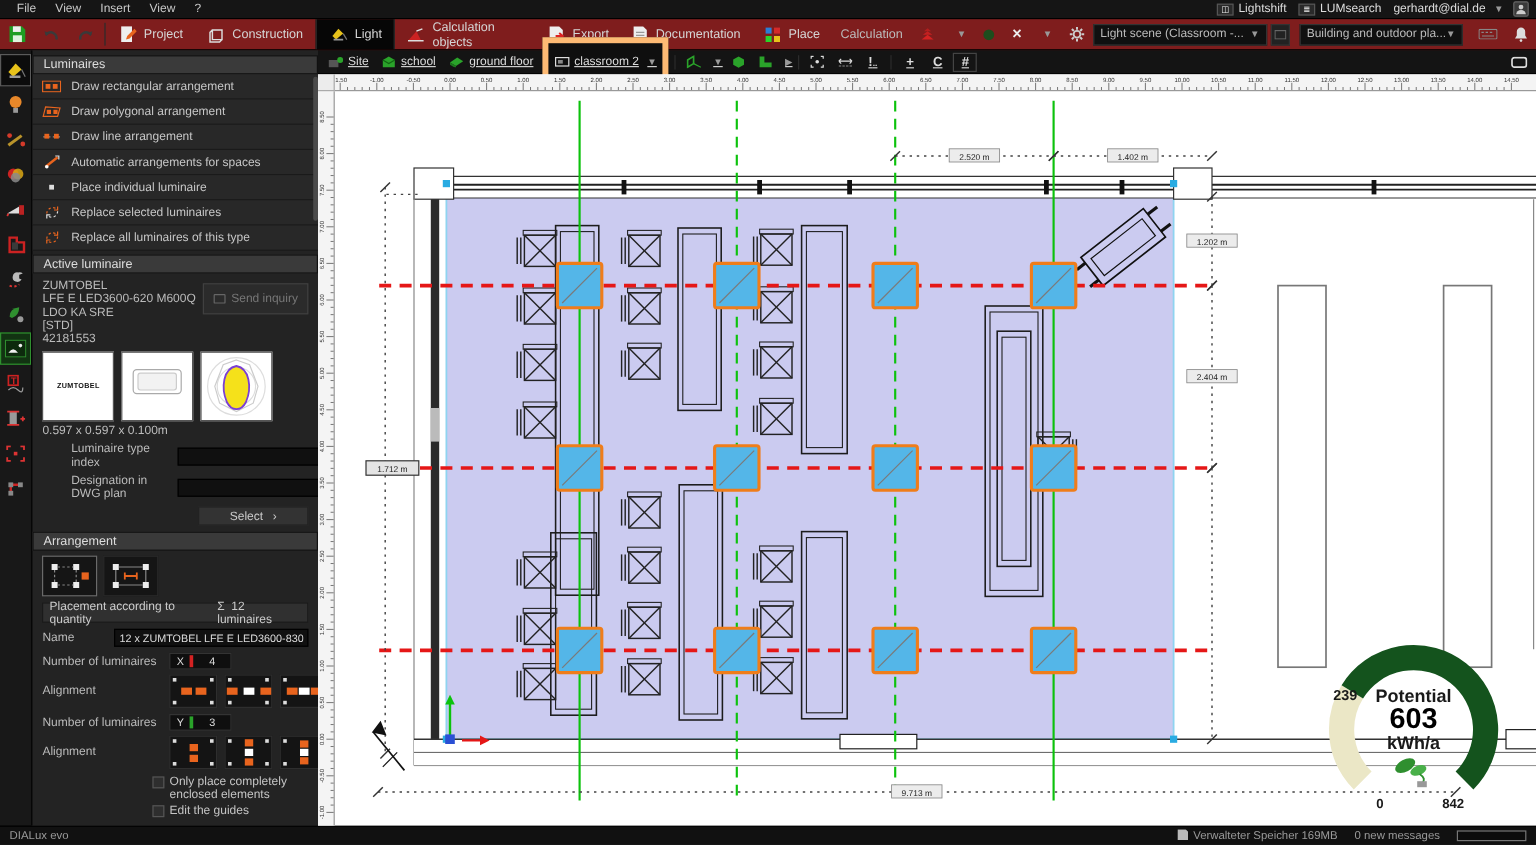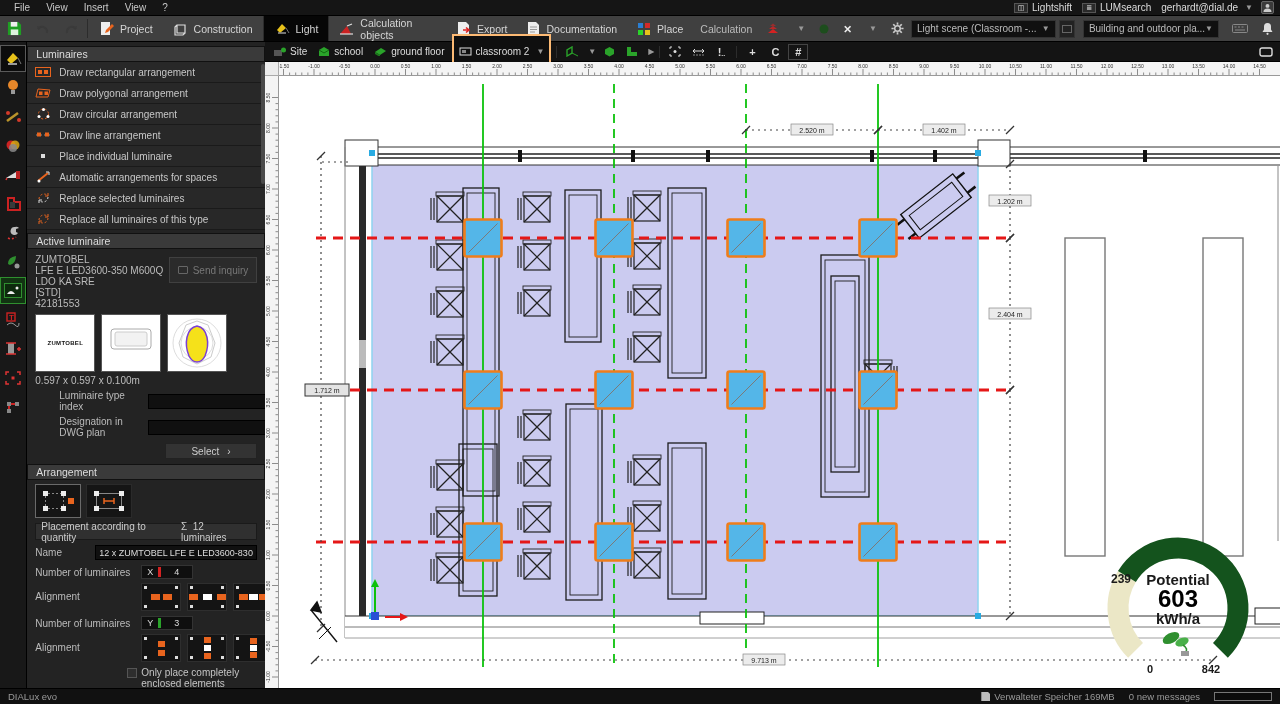--- a/index.html
+++ b/index.html
@@ -11,21 +11,21 @@
   #menubar { height:16px; background:#151515; display:flex; align-items:center; padding:0 6px; border-bottom:1px solid #000; }
   #menubar .m { padding:0 8px; color:#c8c8c8; font-size:10px; cursor:default; }
   #menubar .spacer { flex:1; }
   .chip { display:flex; align-items:center; gap:4px; margin-left:10px; color:#ddd; font-size:10px; }
   .chip .box { width:14px; height:10px; background:#2a2a2a; border:1px solid #555; display:flex; align-items:center; justify-content:center; font-size:7px; color:#eee; }
   .caret { color:#999; font-size:8px; margin-left:3px; }
   .avatar { width:13px; height:13px; background:#3a3a3a; border:1px solid #666; margin-left:8px; border-radius:2px; display:flex; align-items:center; justify-content:center; }
   .avatar svg { display:block; }
 
   
-  #toolbar { height:26px; background:#404040; display:flex; align-items:stretch; border-bottom:1px solid #000; }
+  #toolbar { height:26px; background:#7f1d1d; display:flex; align-items:stretch; border-bottom:1px solid #000; }
   .tb-btn { display:flex; align-items:center; padding:0 7px; gap:5px; color:#d5d5d5; font-size:10.5px; }
   .tb-tab { display:flex; align-items:center; padding:0 10px; gap:6px; color:#d5d5d5; font-size:10.5px; }
   .tb-tab.active { background:#060606; border-left:1px solid #2c2c2c; border-right:1px solid #2c2c2c; }
   .sep { width:1px; background:#2c2c2c; margin:3px 2px; }
   .ico { display:inline-flex; align-items:center; justify-content:center; }
   .ddown { background:#101010; border:1px solid #333; color:#bbb; font-size:10px; display:flex; align-items:center; padding:1px 5px; height:18px; align-self:center; }
   .ddown .txt { overflow:hidden; white-space:nowrap; }
   .sq-btn { width:18px; height:18px; background:#222; border:1px solid #333; align-self:center; display:flex; align-items:center; justify-content:center; margin-left:3px; }
 
   
@@ -76,24 +76,24 @@
   .abtn.v { flex-direction:column; }
   .abtn .dot { position:absolute; width:3px; height:3px; background:#ddd; }
   .abtn .d1{left:2px;top:2px} .abtn .d2{right:2px;top:2px} .abtn .d3{left:2px;bottom:2px} .abtn .d4{right:2px;bottom:2px}
   .blk { width:9px; height:6px; }
   .abtn.v .blk { width:7px; height:6px; }
   .o { background:#e8641e; } .w { background:#fff; }
   .chk-row { display:flex; gap:4px; margin-top:5px; margin-left:92px; align-items:flex-start; color:#c5c5c5; }
   .chk { width:10px; height:10px; background:#2e2e2e; border:1px solid #555; flex-shrink:0; margin-top:1px; }
 
   
-  #rightcol { flex:1; display:flex; flex-direction:column; min-width:0; }
+  #rightcol { flex:1; display:flex; flex-direction:column; min-width:0;text-decoration:underline; }
   #subtoolbar { height:20px; background:#141414; display:flex; align-items:center; padding:0 4px; gap:3px; border-bottom:1px solid #000; }
   .st-item { display:flex; align-items:center; gap:4px; color:#ddd; font-size:10px; padding:0 4px; height:16px; }
-  .st-dd { border:2px solid #fdba74; background:#0f0f0f; padding:16px 5px; }
+  .st-dd { border:5px solid #fdba74; background:#0f0f0f; padding:16px 5px; }
   .st-btn { width:20px; height:16px; display:flex; align-items:center; justify-content:center; border:1px solid transparent; }
   .st-glyph { color:#ddd; font-size:11px; font-weight:bold; }
   #subtoolbar .right { margin-left:auto; }
 
   #canvas { flex:1; position:relative; background:#fff; min-height:0; }
   #corner { position:absolute; left:0; top:0; width:14px; height:14px; background:#ececec; border-right:1px solid #aaa; border-bottom:1px solid #aaa; z-index:3; }
   #ruler-top { position:absolute; left:14px; top:0; width:1001px; height:14px; background:#f4f4f4; border-bottom:1px solid #999; z-index:2; }
   #ruler-left { position:absolute; left:0; top:14px; width:14px; height:612px; background:#f4f4f4; border-right:1px solid #999; z-index:2; }
   #plan { position:absolute; left:14px; top:14px; width:1001px; height:612px; }
 
@@ -395,56 +395,45 @@
               <svg width="16" height="10">
                 <path d="M1,9 L3,1 L15,2 L13,9 Z" fill="none" stroke="#e8641e"></path>
                 <rect x="4" y="3.5" width="3.5" height="3.5" fill="#e8641e"></rect>
                 <rect x="9.5" y="3.5" width="3.5" height="3.5" fill="#e8641e"></rect>
               </svg>
             </span>
           <span>Draw polygonal arrangement</span>
         </div>
         <div class="tool-row">
           <span class="tool-ic">
-              <svg width="13" height="12">
-                <circle cx="6.5" cy="6" r="5" fill="none" stroke="#e8641e" stroke-dasharray="2 2"></circle>
-                <circle cx="6.5" cy="1.5" r="1.5" fill="#fff"></circle>
-                <circle cx="11" cy="8.5" r="1.5" fill="#fff"></circle>
-                <circle cx="2" cy="8.5" r="1.5" fill="#fff"></circle>
-              </svg>
-            </span>
-          <span>Draw circular arrangement</span>
-        </div>
-        <div class="tool-row">
-          <span class="tool-ic">
               <svg width="16" height="8">
                 <path d="M1,4 h14" stroke="#888" stroke-dasharray="2 2"></path>
                 <rect x="2" y="1.5" width="4" height="4" fill="#e8641e"></rect>
                 <rect x="10" y="1.5" width="4" height="4" fill="#e8641e"></rect>
               </svg>
             </span>
           <span>Draw line arrangement</span>
         </div>
         <div class="tool-row">
           <span class="tool-ic">
-              <svg width="8" height="8">
-                <rect x="2" y="2" width="4" height="4" fill="#ddd"></rect>
-              </svg>
-            </span>
-          <span>Place individual luminaire</span>
-        </div>
-        <div class="tool-row">
-          <span class="tool-ic">
               <svg width="14" height="12">
                 <path d="M2,10 L12,2" stroke="#e8641e" stroke-width="2"></path>
                 <path d="M10,1 l3,0 0,3" stroke="#ddd" fill="none"></path>
                 <circle cx="3" cy="10" r="1.5" fill="#fff"></circle>
               </svg>
             </span>
           <span>Automatic arrangements for spaces</span>
+        </div>
+        <div class="tool-row">
+          <span class="tool-ic">
+              <svg width="8" height="8">
+                <rect x="2" y="2" width="4" height="4" fill="#ddd"></rect>
+              </svg>
+            </span>
+          <span>Place individual luminaire</span>
         </div>
         <div class="tool-row">
           <span class="tool-ic">
               <svg width="13" height="12">
                 <path d="M2,7 a5,5 0 0 1 9,-3" fill="none" stroke="#e8641e" stroke-dasharray="2 2"></path>
                 <path d="M11,1 v3 h-3" fill="none" stroke="#e8641e"></path>
                 <path d="M11,5 a5,5 0 0 1 -9,3" fill="none" stroke="#ddd" stroke-dasharray="2 2"></path>
                 <path d="M2,11 v-3 h3" fill="none" stroke="#ddd"></path>
               </svg>
             </span>
@@ -458,21 +447,21 @@
                 <path d="M11,5 a5,5 0 0 1 -9,3" fill="none" stroke="#e8641e" stroke-dasharray="2 2"></path>
                 <path d="M2,11 v-3 h3" fill="none" stroke="#e8641e"></path>
               </svg>
             </span>
           <span>Replace all luminaires of this type</span>
         </div>
 
         <div class="p-header">Active luminaire</div>
         <div class="al-body">
           <div class="line">ZUMTOBEL</div>
-          <div class="line" style="max-width:130px">LFE E LED3600-350 M600Q LDO KA SRE</div>
+          <div class="line" style="max-width:130px">LFE E LED3600-620 M600Q LDO KA SRE</div>
           <div class="line">[STD]</div>
           <div class="line">42181553</div>
           <div class="send-inq">
             <span class="bubble"></span>
             <span>Send inquiry</span>
           </div>
           <div class="thumbs">
             <div class="thumb">
               <span style="color:#111;font-size:6px;font-weight:bold;letter-spacing:0.3px">ZUMTOBEL</span>
             </div>

